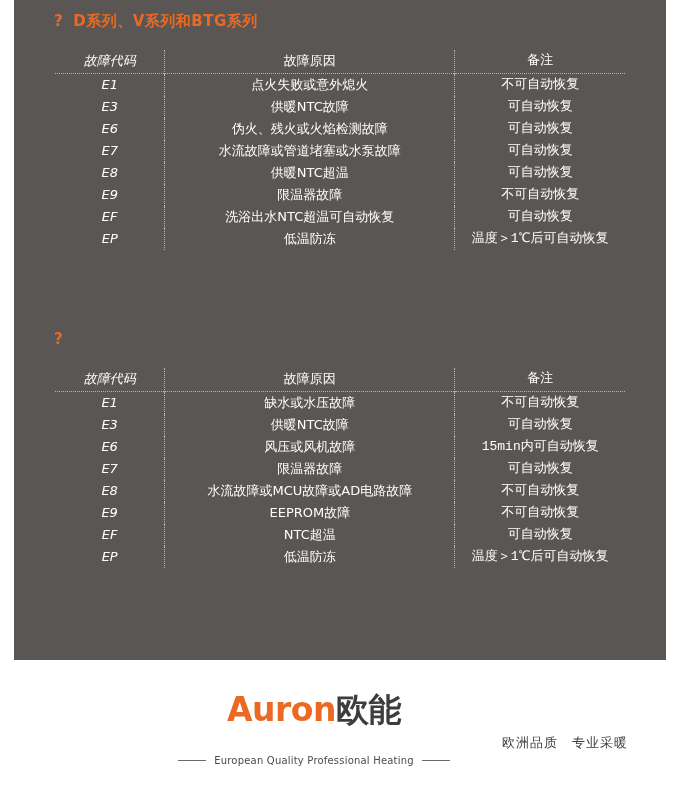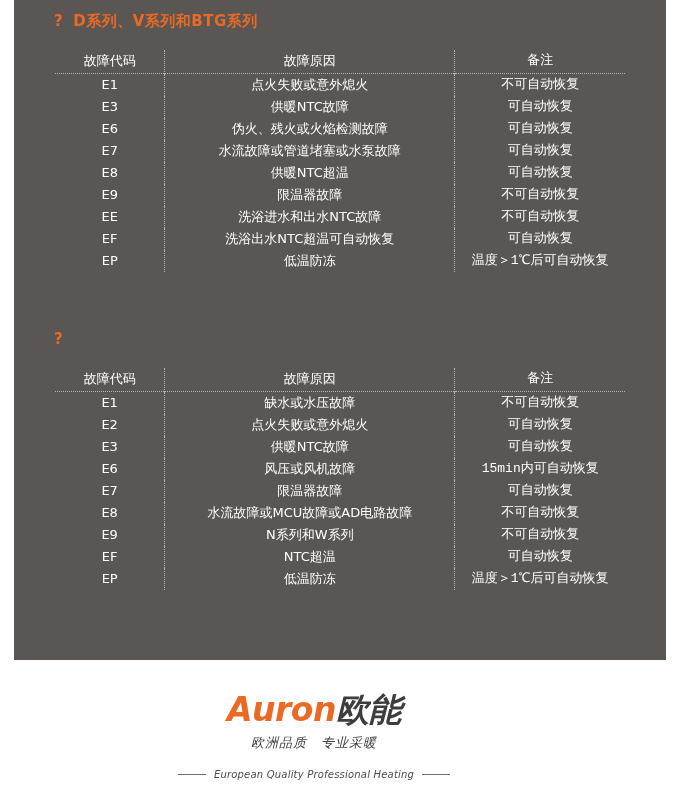--- a/index.html
+++ b/index.html
@@ -70,63 +70,64 @@
   table.code-table th {
     font-weight: normal;
     padding-bottom: 4px;
   }
   table.code-table thead tr {
     border-bottom: 1px dotted #b9b4b0;
   }
   table.code-table .col-code {
     width: 110px;
     border-right: 1px dotted #b9b4b0;
+    font-style: italic;
   }
   table.code-table .col-reason {
     width: 290px;
     border-right: 1px dotted #b9b4b0;
   }
   table.code-table .col-note {
     width: 170px;
     font-family: Liberation Mono, monospace;
   }
 
   .footer {
     position: absolute;
     left: 0;
     top: 660px;
     width: 628px;
     height: 140px;
     background: #ffffff;
     text-align: center;
-    font-style: italic;
   }
   .brand {
     margin-top: 32px;
     font-size: 33px;
     font-weight: bold;
     letter-spacing: -0.5px;
     line-height: 36px;
   }
   .brand .en {
     color: #ea6a23;
     font-family: "DejaVu Sans", "Liberation Sans", sans-serif;
   }
   .brand .cn {
     color: #3d3d3d;
   }
   .tagline {
     margin-top: 6px;
     color: #3d3d3d;
     font-size: 13px;
     letter-spacing: 1px;
+    text-align: right;
   }
   .tagline .gap { display: inline-block; width: 14px; }
   .subline-wrap {
-    margin-top: 17px;
+    margin-top: 3px;
     display: flex;
     align-items: center;
     justify-content: center;
   }
   .subline-wrap .rule {
     width: 28px;
     height: 1px;
     background: #6b6b6b;
     margin: 0 8px;
   }
@@ -182,25 +183,20 @@
             <td class="col-code">E8</td>
             <td class="col-reason">供暖NTC超温</td>
             <td class="col-note">可自动恢复</td>
           </tr>
           <tr>
             <td class="col-code">E9</td>
             <td class="col-reason">限温器故障</td>
             <td class="col-note">不可自动恢复</td>
           </tr>
           <tr>
-            <td class="col-code">EE</td>
-            <td class="col-reason">洗浴进水和出水NTC故障</td>
-            <td class="col-note">不可自动恢复</td>
-          </tr>
-          <tr>
             <td class="col-code">EF</td>
             <td class="col-reason">洗浴出水NTC超温可自动恢复</td>
             <td class="col-note">可自动恢复</td>
           </tr>
           <tr>
             <td class="col-code">EP</td>
             <td class="col-reason">低温防冻</td>
             <td class="col-note">温度＞1℃后可自动恢复</td>
           </tr>
         </tbody>
@@ -219,25 +215,20 @@
             <th class="col-note">备注</th>
           </tr>
         </thead>
         <tbody>
           <tr>
             <td class="col-code">E1</td>
             <td class="col-reason">缺水或水压故障</td>
             <td class="col-note">不可自动恢复</td>
           </tr>
           <tr>
-            <td class="col-code">E2</td>
-            <td class="col-reason">点火失败或意外熄火</td>
-            <td class="col-note">可自动恢复</td>
-          </tr>
-          <tr>
             <td class="col-code">E3</td>
             <td class="col-reason">供暖NTC故障</td>
             <td class="col-note">可自动恢复</td>
           </tr>
           <tr>
             <td class="col-code">E6</td>
             <td class="col-reason">风压或风机故障</td>
             <td class="col-note">15min内可自动恢复</td>
           </tr>
           <tr>
@@ -245,21 +236,21 @@
             <td class="col-reason">限温器故障</td>
             <td class="col-note">可自动恢复</td>
           </tr>
           <tr>
             <td class="col-code">E8</td>
             <td class="col-reason">水流故障或MCU故障或AD电路故障</td>
             <td class="col-note">不可自动恢复</td>
           </tr>
           <tr>
             <td class="col-code">E9</td>
-            <td class="col-reason">N系列和W系列</td>
+            <td class="col-reason">EEPROM故障</td>
             <td class="col-note">不可自动恢复</td>
           </tr>
           <tr>
             <td class="col-code">EF</td>
             <td class="col-reason">NTC超温</td>
             <td class="col-note">可自动恢复</td>
           </tr>
           <tr>
             <td class="col-code">EP</td>
             <td class="col-reason">低温防冻</td>

